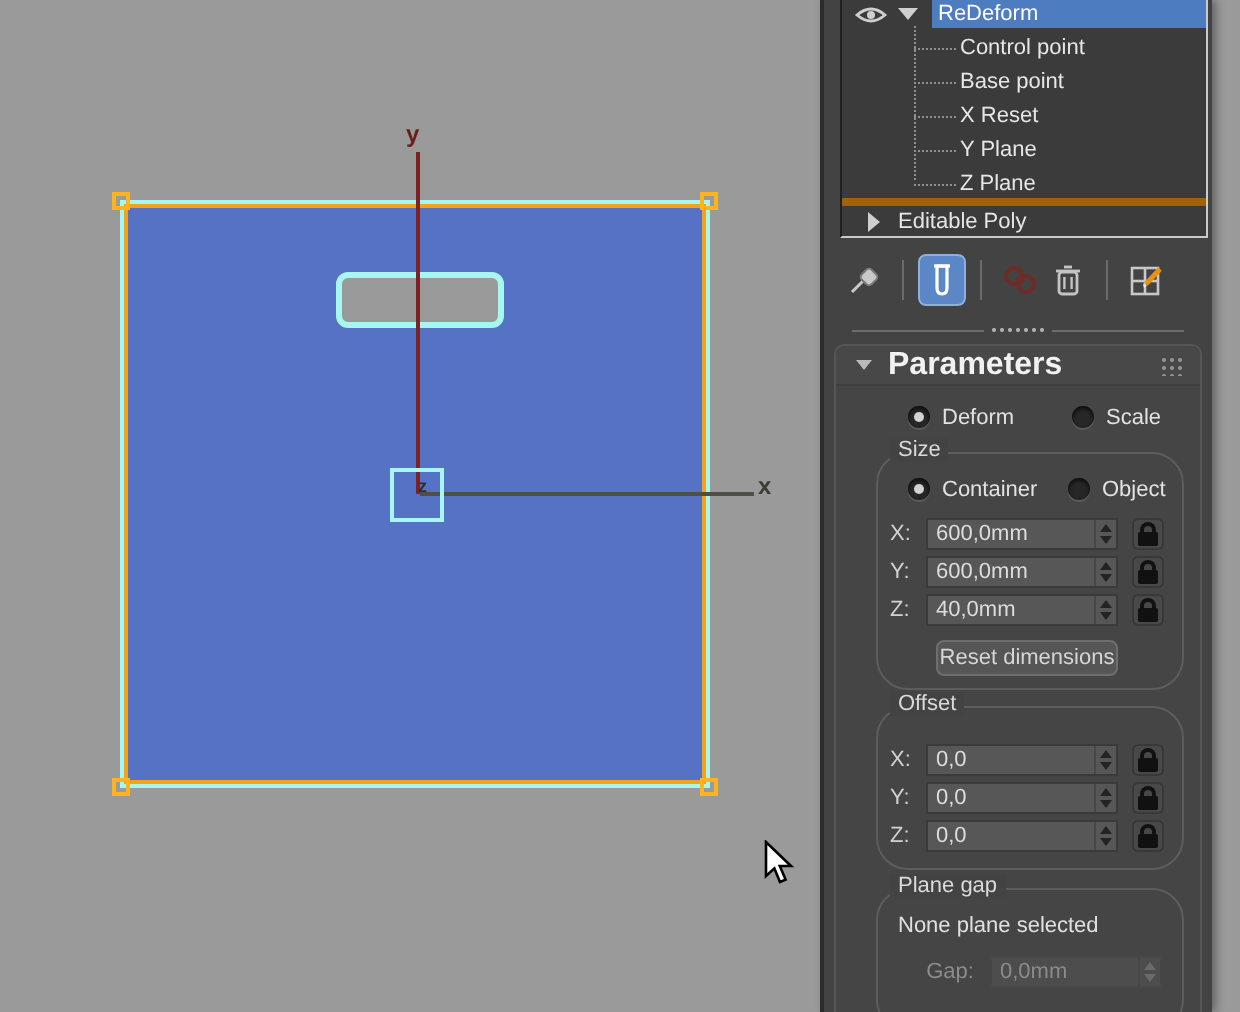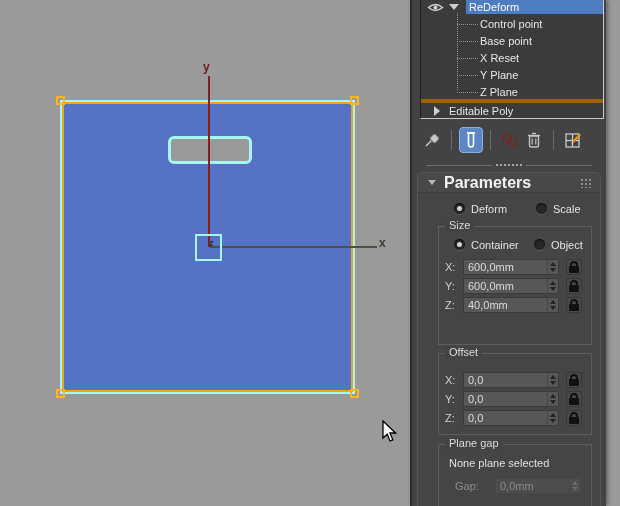--- a/index.html
+++ b/index.html
@@ -84,39 +84,39 @@
     border-bottom:1px solid #3d3d3d;}
   .rollout-header .tri{width:0;height:0;border-left:4px solid transparent;border-right:4px solid transparent;
     border-top:5px solid #b9b9b9;margin-left:10px;}
   .rollout-header .title{font-size:16px;font-weight:bold;color:#f2f2f2;margin-left:8px;flex:1;}
   .rollout-header .grip9{width:12px;height:10px;margin-right:8px;
     background:radial-gradient(circle,#8f8f8f 1px,transparent 1.1px);background-size:4px 4px;}
   .radio-row{position:absolute;display:flex;align-items:flex-start;gap:6px;}
   .radio{width:11px;height:11px;border-radius:50%;background:#272727;
     box-shadow:inset 0 1px 2px rgba(0,0,0,.8),0 1px 0 rgba(255,255,255,.12);position:relative;flex:none;}
   .radio.sel::after{content:"";position:absolute;left:3px;top:3px;width:5px;height:5px;border-radius:50%;background:#d2d2d2;}
-  .grp{position:absolute;border:1px solid #5d5d5d;border-radius:0;}
+  .grp{position:absolute;border:1px solid #5d5d5d;border-radius:16px;}
   .grp-title{position:absolute;top:-8px;left:6px;background:var(--panel-bg);padding:0 4px;color:#dadada;}
   .f-row{position:absolute;display:flex;align-items:center;}
   .f-label{width:18px;color:#d2d2d2;}
   .field{width:96px;height:16px;background:var(--field-bg);border:1px solid #3a3a3a;
     display:flex;align-items:center;}
   .field .val{flex:1;padding-left:4px;color:#dcdcdc;white-space:nowrap;overflow:hidden;}
   .spinner{width:11px;height:100%;border-left:1px solid #474747;display:flex;flex-direction:column;
     align-items:center;justify-content:center;gap:2px;flex:none;}
   .sp-up{width:0;height:0;border-left:3px solid transparent;border-right:3px solid transparent;border-bottom:4px solid #232323;}
   .sp-dn{width:0;height:0;border-left:3px solid transparent;border-right:3px solid transparent;border-top:4px solid #232323;}
   .lockbtn{width:16px;height:16px;margin-left:7px;background:#484848;border:1px solid #383838;border-radius:3px;
     display:flex;flex-direction:column;align-items:center;justify-content:center;flex:none;}
   .lock-shackle{width:8px;height:6px;border:2px solid #111;border-bottom:none;border-radius:4px 4px 0 0;}
   .lock-body{width:10px;height:7px;background:#111;border-radius:1px;margin-top:-1px;}
   .btn{position:absolute;background:#565656;border:1px solid #6e6e6e;border-radius:4px;
     color:#d6d6d6;text-align:center;line-height:16px;}
   .status-text{position:absolute;color:#e0e0e0;}
-  .disabled-label{color:var(--text-dim)!important;}
+  .disabled-label{color:var(--text-dim)!important;text-align:center;}
   .field.disabled{background:#4d4d4d;border-color:#474747;}
   .field.disabled .val{color:#8a8a8a;}
   .field.disabled .sp-up{border-bottom-color:#6b6b6b;}
   .field.disabled .sp-dn{border-top-color:#6b6b6b;}
   svg{display:block;}
 </style>
 </head>
 <body>
 
 <div class="viewport">
@@ -296,20 +296,21 @@
               <span class="sp-up"></span>
               <span class="sp-dn"></span>
             </span>
         </div>
         <span class="lockbtn">
             <span class="lock-shackle"></span>
             <span class="lock-body"></span>
           </span>
       </div>
 
+      <div class="btn" style="left:29px;top:93px;width:91px;height:18px">Reset dimensions</div>
     </div>
 
     <div class="grp" style="left:20px;top:180px;width:154px;height:82px">
       <div class="grp-title">Offset</div>
 
       <div class="f-row" style="left:6px;top:18px">
         <span class="f-label">X:</span>
         <div class="field">
           <span class="val">0,0</span>
           <span class="spinner">

